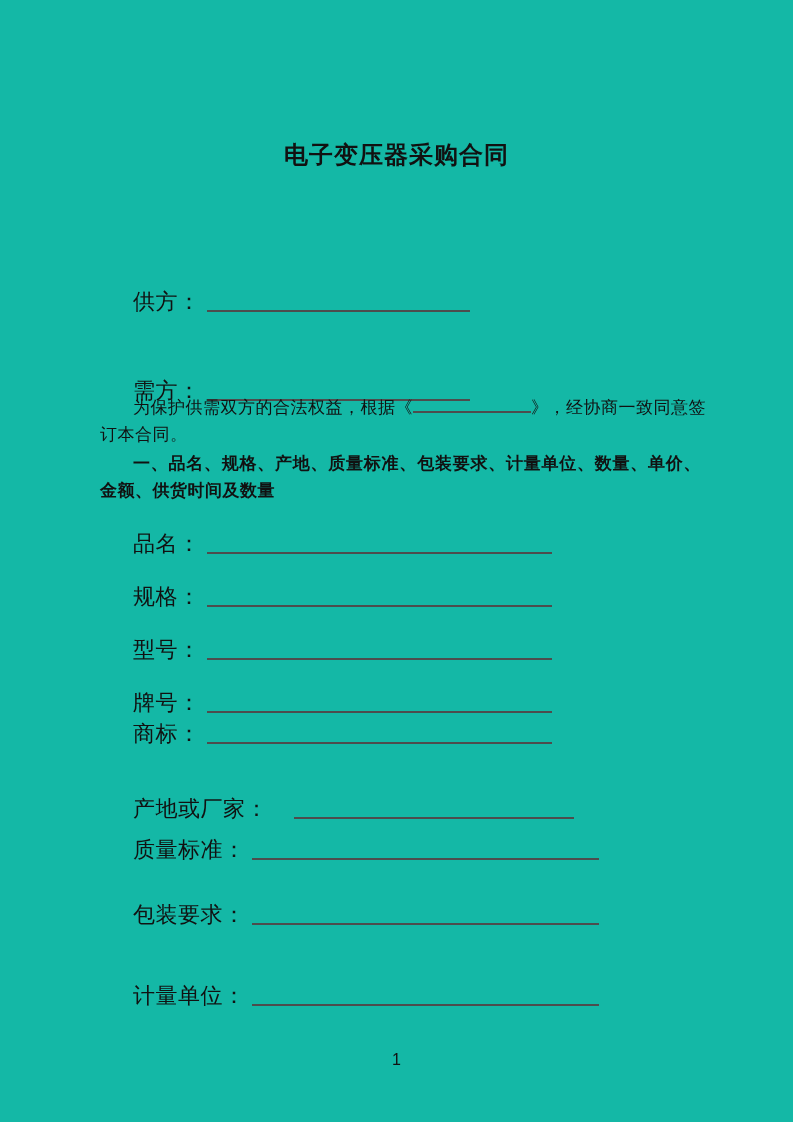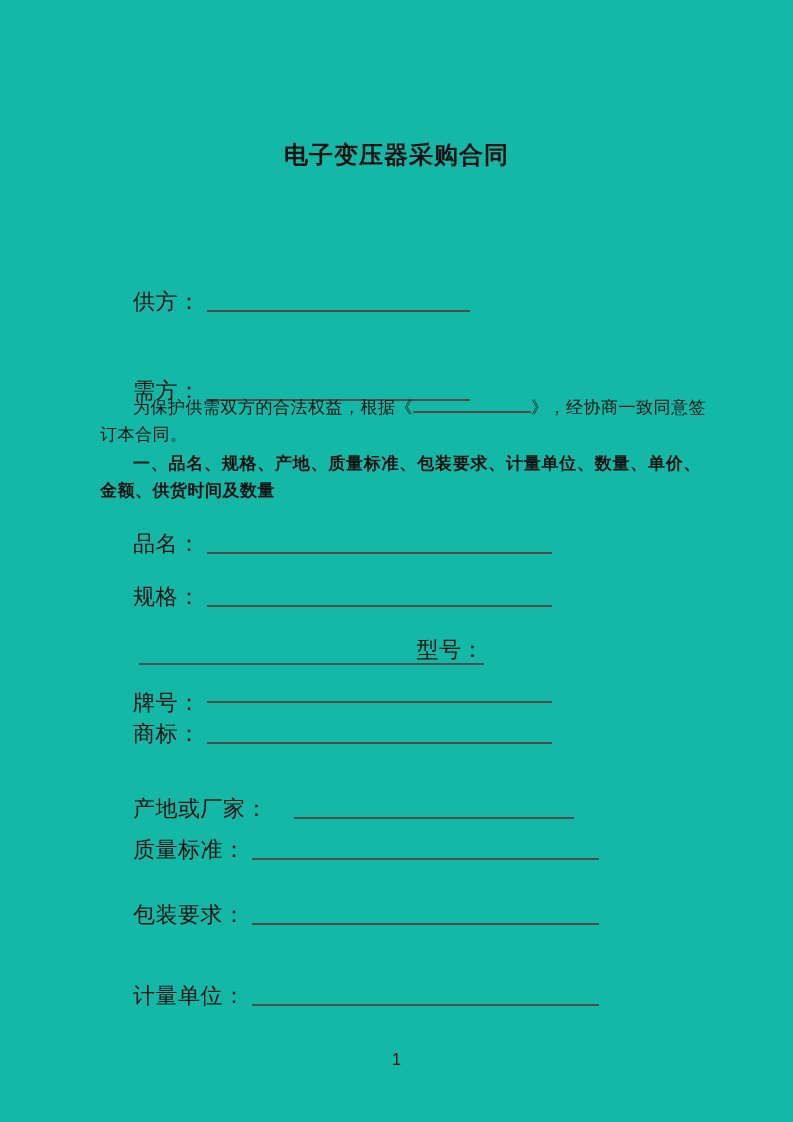--- a/index.html
+++ b/index.html
@@ -84,22 +84,22 @@
     top: 1049px;
     text-align: center;
     font-size: 16px;
     line-height: 22px;
   }
   
   .row-supplier { top: 289px; }
   .row-buyer    { top: 330px; margin-top: 48px; }
   .row-item-0 { top: 531px; }
   .row-item-1 { top: 584px; }
-  .row-item-2 { top: 637px; flex-direction: column; }
-  .row-item-3 { top: 690px; align-items: center; }
+  .row-item-2 { top: 637px; }
+  .row-item-3 { top: 690px; }
   .row-item-4 { top: 721px; }
   .row-item-5 { top: 796px; gap: 20px; }
   .row-item-6 { top: 837px; justify-content: center; }
   .row-item-7 { top: 902px; }
   .row-item-8 { top: 983px; }
 </style>
 </head>
 <body>
 
 <div class="page">

